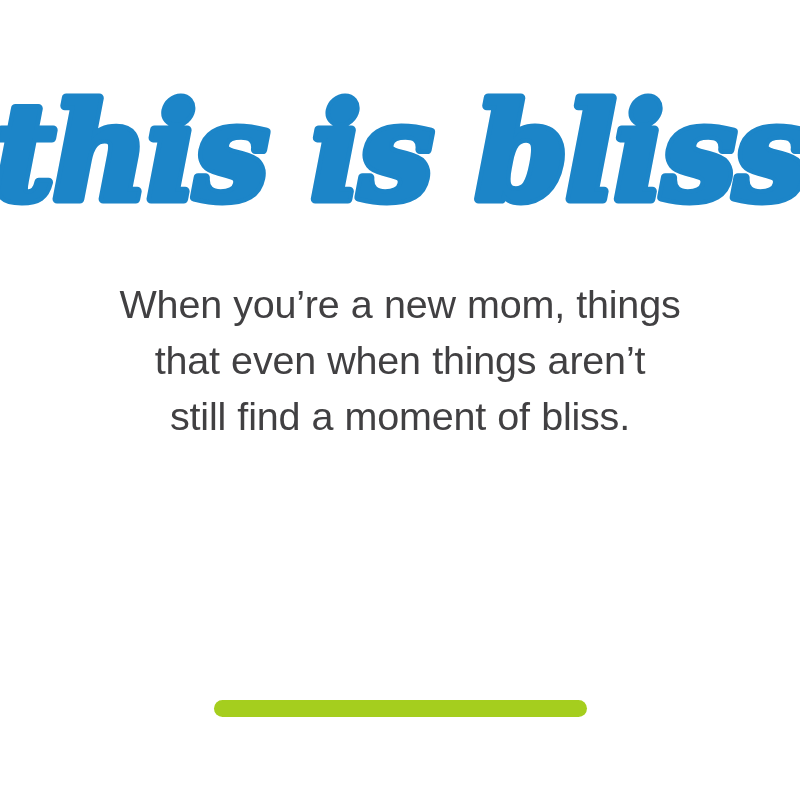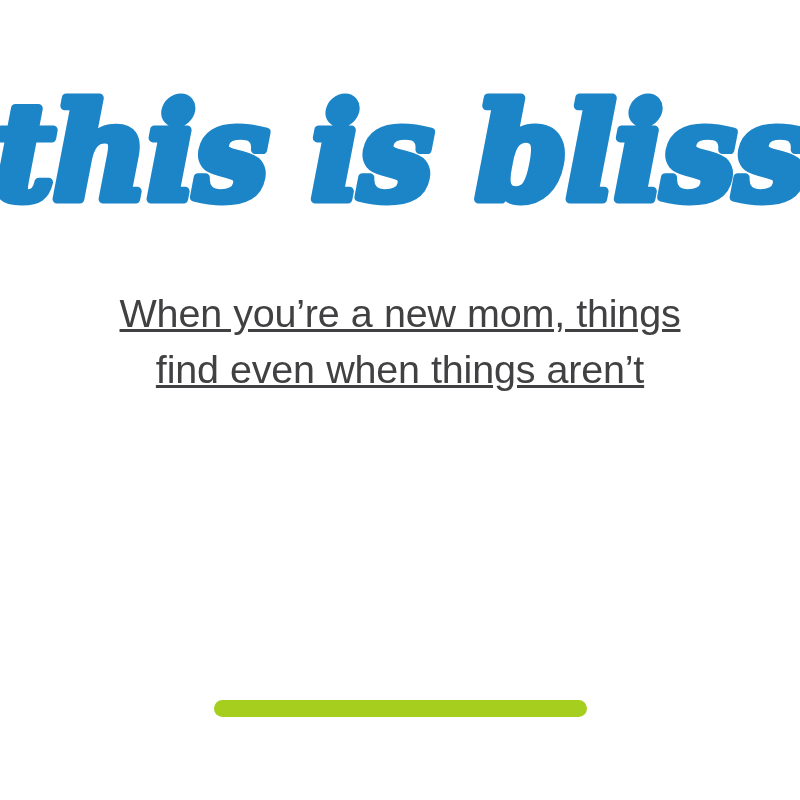--- a/index.html
+++ b/index.html
@@ -53,33 +53,32 @@
     font-size: 132px;
     letter-spacing: -2px;
     paint-order: stroke fill;
     stroke-linejoin: round;
     stroke-linecap: round;
   }
 
   
   .body-copy {
     position: absolute;
-    top: 285px;
+    top: 276px;
     left: 50%;
     transform: translateX(-50%);
     width: 700px;
     text-align: center;
     color: #414042;
     font-family: "Liberation Sans", sans-serif;
     font-size: 39.5px;
     font-weight: 400;
     line-height: 56px;
     letter-spacing: -0.2px;
     word-spacing: 0.5px;
-    text-decoration: underline;
   }
 
   .body-line {
     display: block;
     white-space: nowrap;
   }
 
   
   .divider-wrap {
     position: absolute;
@@ -103,20 +102,21 @@
 <div class="poster" style="background: rgb(255, 255, 255); padding-left: 16px;">
 
   <div class="headline-wrap">
     <svg class="headline-svg" viewBox="0 0 640 132" preserveAspectRatio="xMidYMid meet" aria-hidden="true">
       <text class="headline-text" x="320" y="104" text-anchor="middle" fill="#1c85c8" stroke="#1c85c8" stroke-width="9">this is bliss</text>
     </svg>
   </div>
 
   <div class="body-copy" style="color: rgb(65, 64, 66);">
     <span class="body-line">When you’re a new mom, things</span>
-    <span class="body-line">find even when things aren’t</span>
+    <span class="body-line">that even when things aren’t</span>
+    <span class="body-line">still find a moment of bliss.</span>
   </div>
 
   <div class="divider-wrap">
     <div class="divider-bar" style="background: rgb(165, 206, 30); width: 373px; height: 17px; border-radius: 8.5px;"></div>
   </div>
 
 </div>
 
 </body></html>

